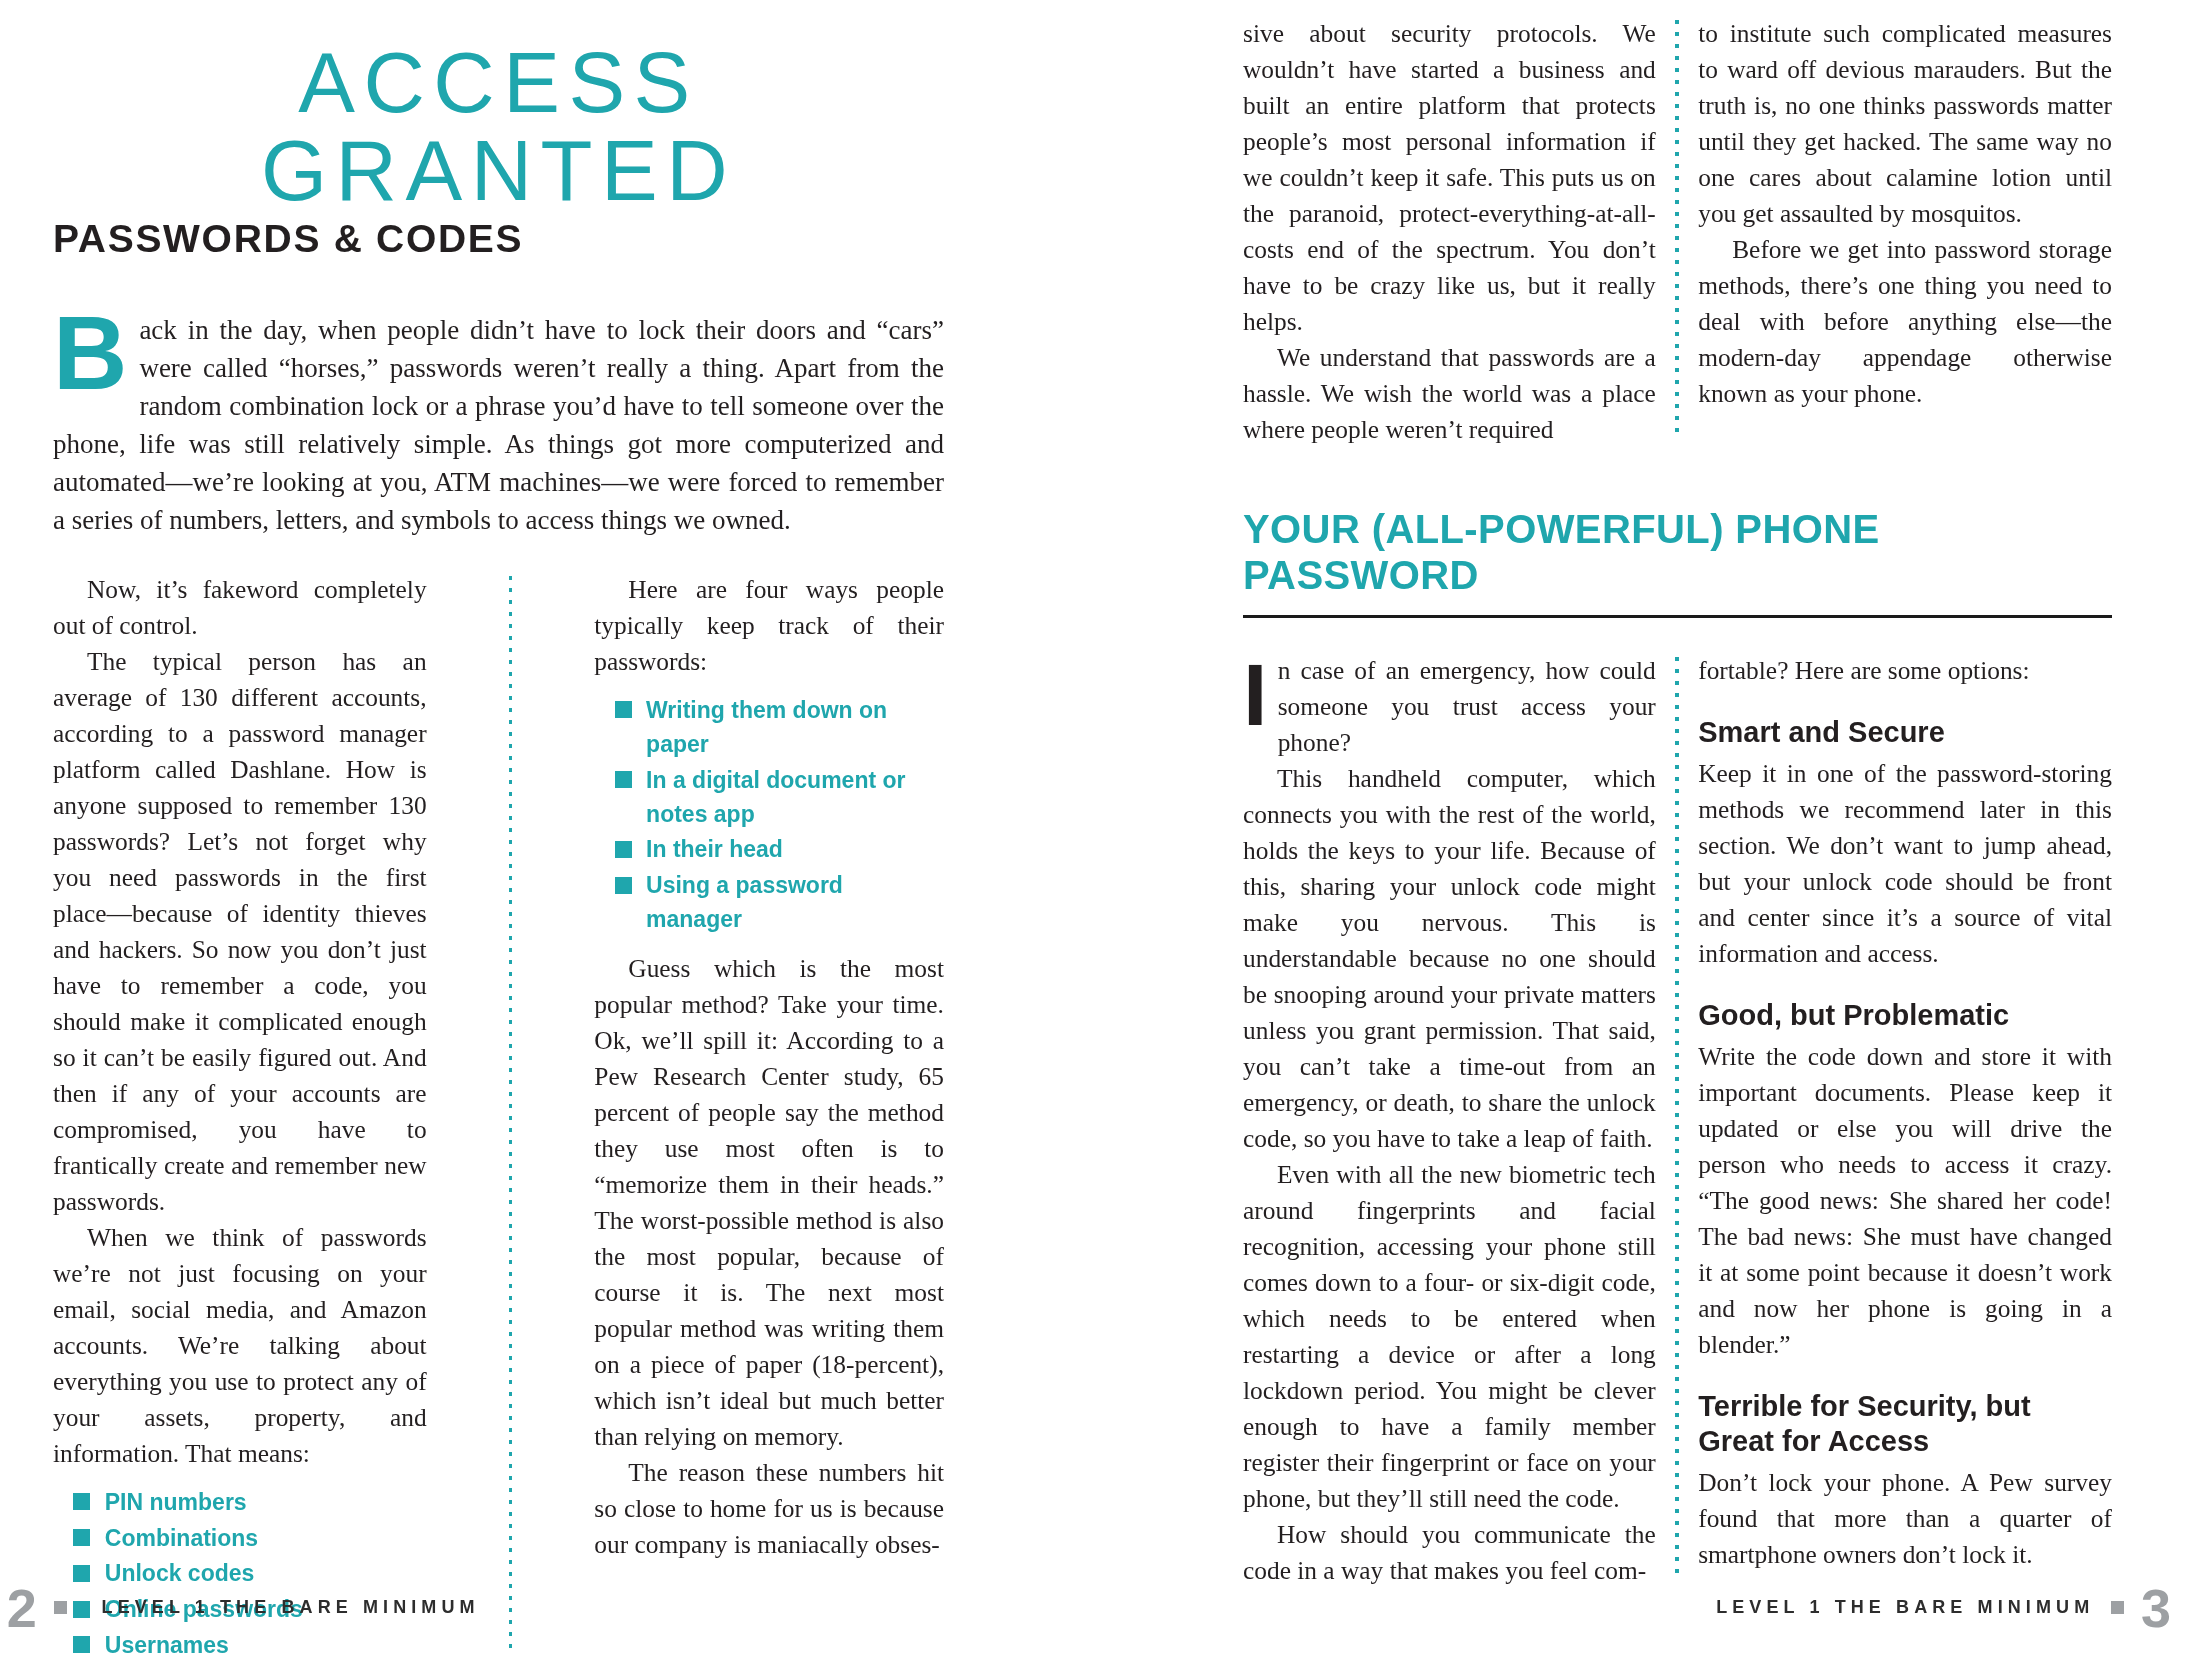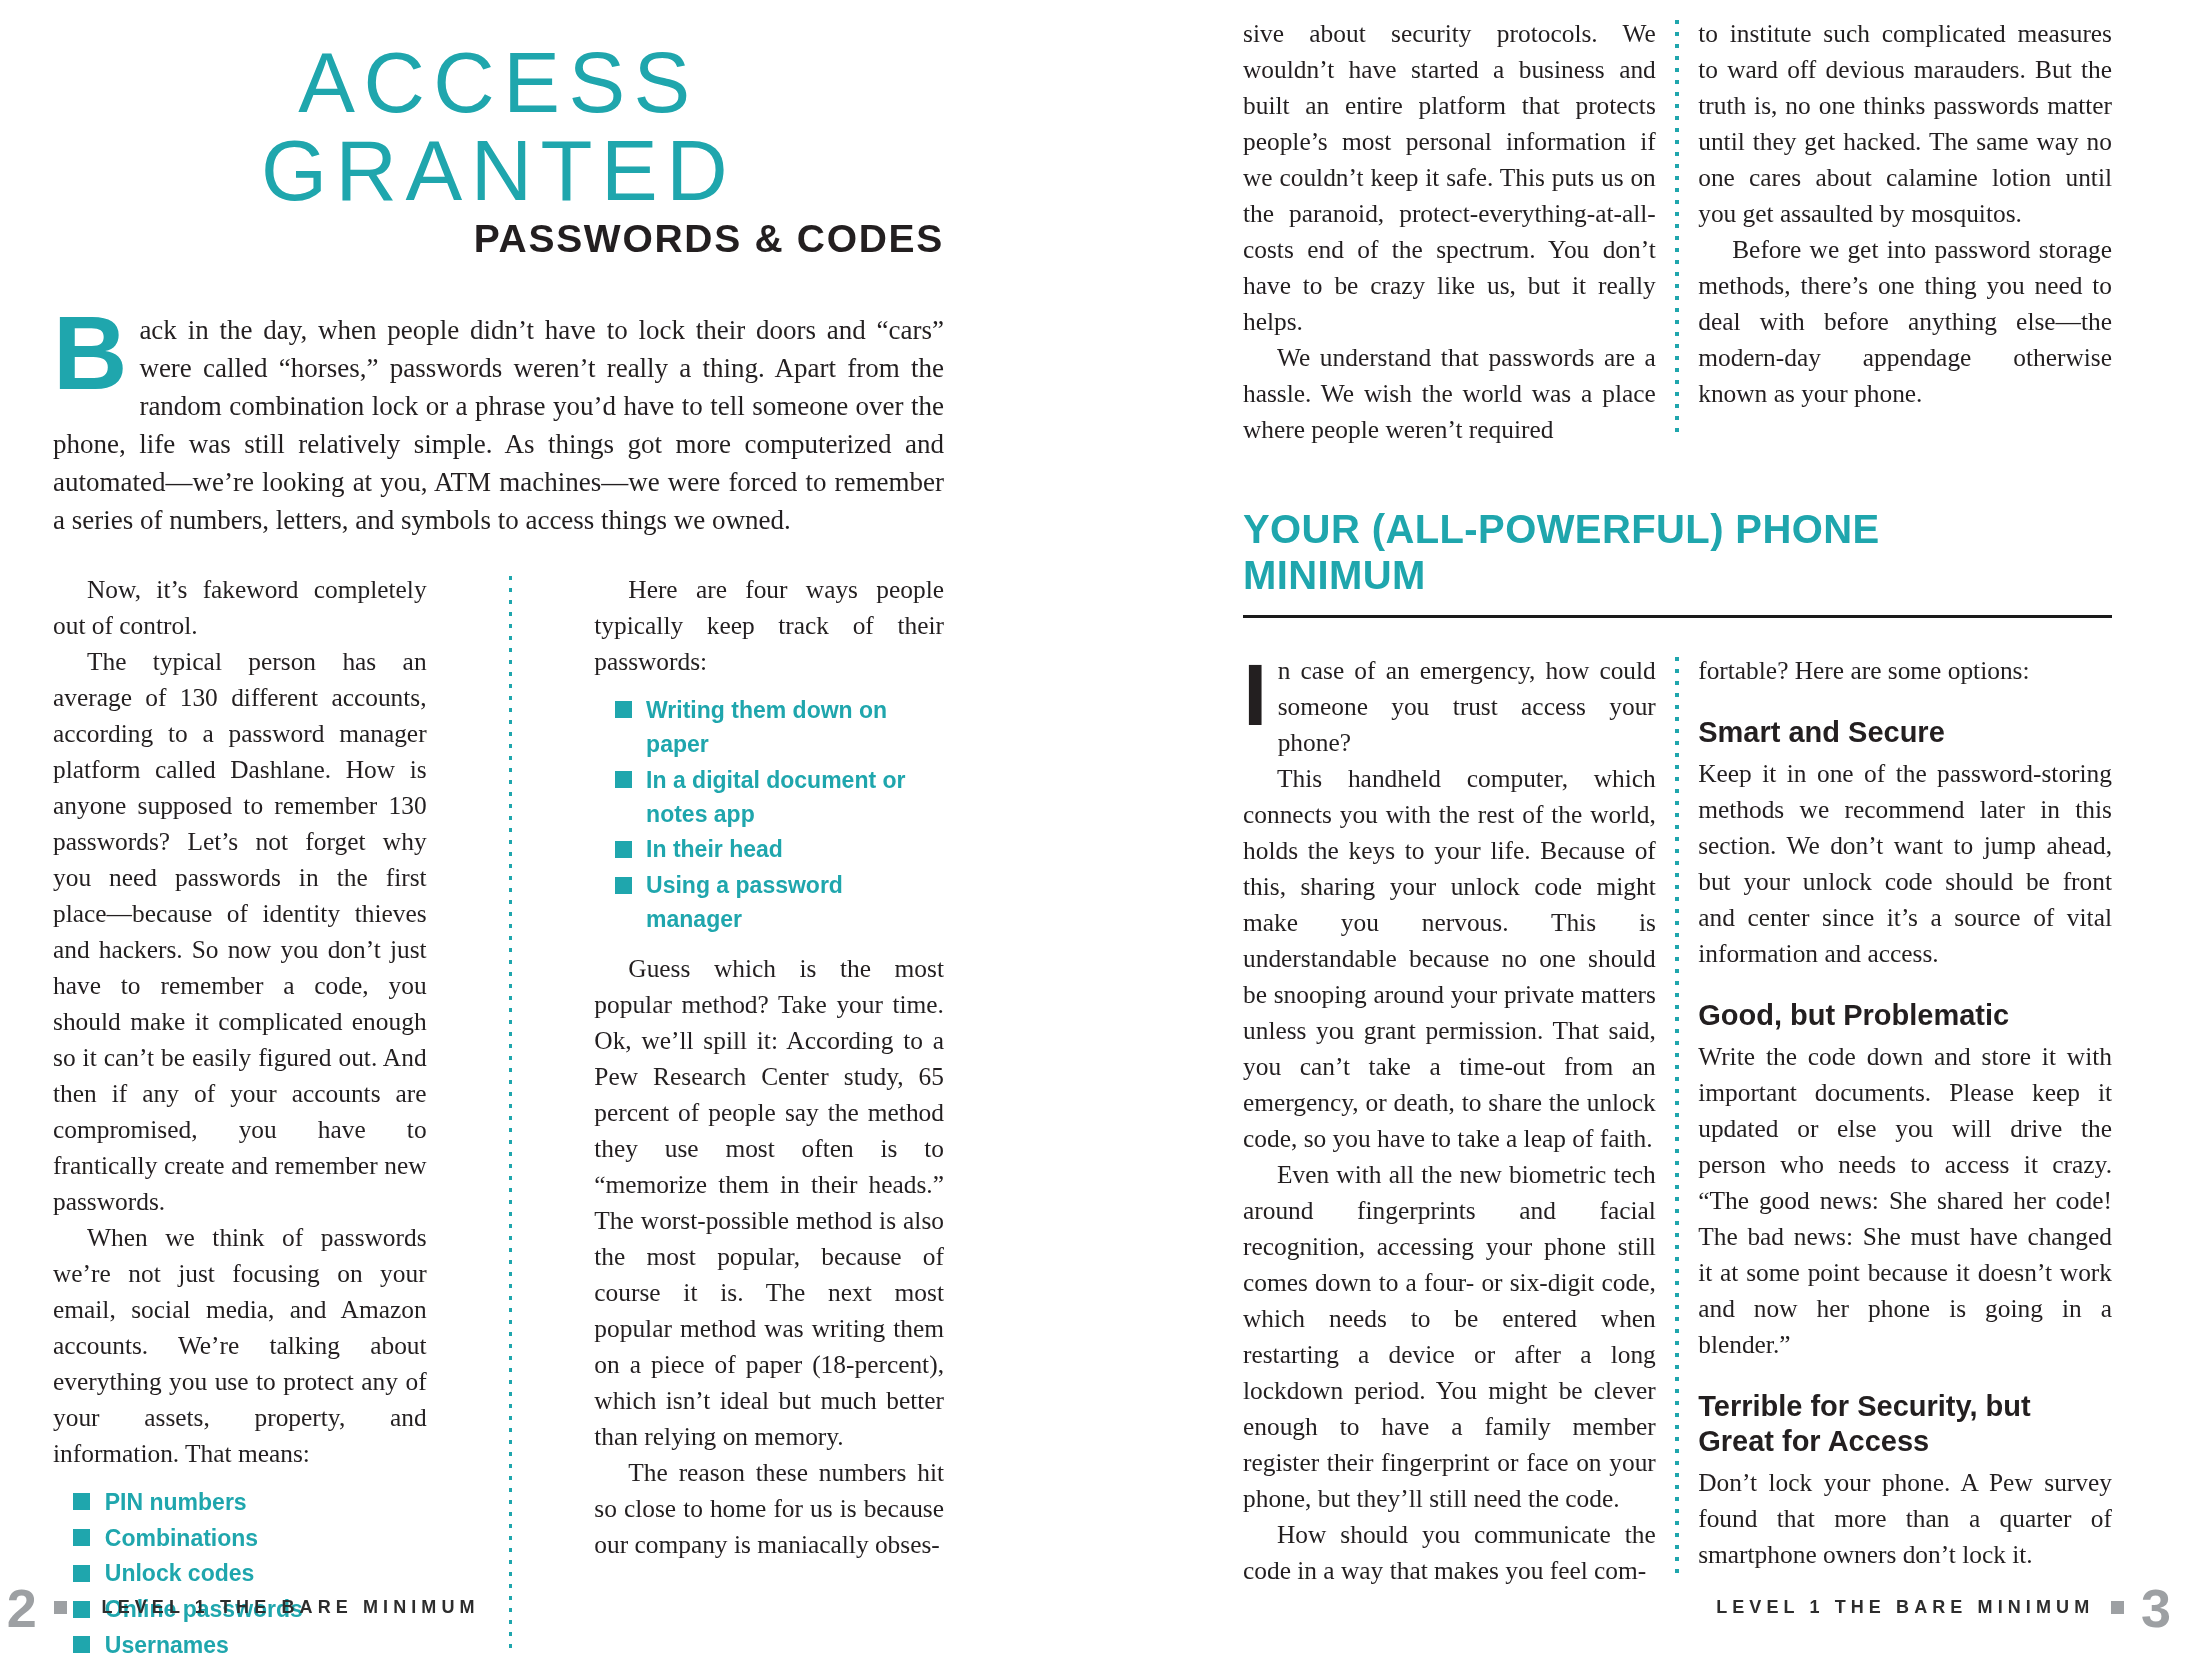--- a/index.html
+++ b/index.html
@@ -14,21 +14,21 @@
     position:relative;width:2205px;height:1655px;background:#ffffff;
     color:var(--body-text);font-family:"Liberation Serif",serif;overflow:hidden;
   }
   
   .page-left{position:absolute;left:53px;top:0;width:891px;margin-top:20px;}
   .chapter-title{
     margin:18.7px 0 0;text-align:center;font-family:"Liberation Sans",sans-serif;
     font-weight:300;font-size:85px;line-height:88px;letter-spacing:8.5px;color:var(--accent);
   }
   .chapter-subtitle{
-    margin:1.7px 0 0;text-align:right;font-family:"Liberation Sans",sans-serif;
+    margin:1.7px 0 0;text-align:left;font-family:"Liberation Sans",sans-serif;
     font-weight:700;font-size:39px;line-height:46px;letter-spacing:1.7px;color:var(--body-text);
   }
   .intro{margin:49px 0 0;font-size:27px;line-height:38px;text-align:justify;}
   .dropcap-b{
     float:left;font-family:"Liberation Sans",sans-serif;font-weight:700;
     font-size:103px;line-height:76px;color:var(--accent);margin:5.1px 12px 0 0;
   }
   .cols{display:flex;margin-top:32px;gap:48px;}
   .lcol1{width:422px;}
   .lcol2{width:395px;}
@@ -152,21 +152,21 @@
         <p>sive about security protocols. We wouldn’t have started a business and built an entire platform that protects people’s most personal information if we couldn’t keep it safe. This puts us on the paranoid, protect-everything-at-all-costs end of the spectrum. You don’t have to be crazy like us, but it really helps.</p>
         <p class="ind">We understand that passwords are a hassle. We wish the world was a place where people weren’t required</p>
       </div>
       <div class="vdots"></div>
       <div class="rcol2 bodytext">
         <p>to institute such complicated measures to ward off devious marauders. But the truth is, no one thinks passwords matter until they get hacked. The same way no one cares about calamine lotion until you get assaulted by mosquitos.</p>
         <p class="ind">Before we get into password storage methods, there’s one thing you need to deal with before anything else—the modern-day appendage otherwise known as your phone.</p>
       </div>
     </div>
 
-    <h2 class="section-heading">YOUR (ALL-POWERFUL) PHONE MINIMUM</h2>
+    <h2 class="section-heading">YOUR (ALL-POWERFUL) PHONE PASSWORD</h2>
     <hr class="section-rule">
 
     <div class="bot-cols">
       <div class="rcol1 bodytext">
         <p><span class="dropcap-i">I</span><span>n case of an emergency, how could someone you trust access your phone?</span></p>
         <p class="ind">This handheld computer, which connects you with the rest of the world, holds the keys to your life. Because of this, sharing your unlock code might make you nervous. This is understandable because no one should be snooping around your private matters unless you grant permission. That said, you can’t take a time-out from an emergency, or death, to share the unlock code, so you have to take a leap of faith.</p>
         <p class="ind">Even with all the new biometric tech around fingerprints and facial recognition, accessing your phone still comes down to a four- or six-digit code, which needs to be entered when restarting a device or after a long lockdown period. You might be clever enough to have a family member register their fingerprint or face on your phone, but they’ll still need the code.</p>
         <p class="ind">How should you communicate the code in a way that makes you feel com-</p>
       </div>
       <div class="vdots"></div>

